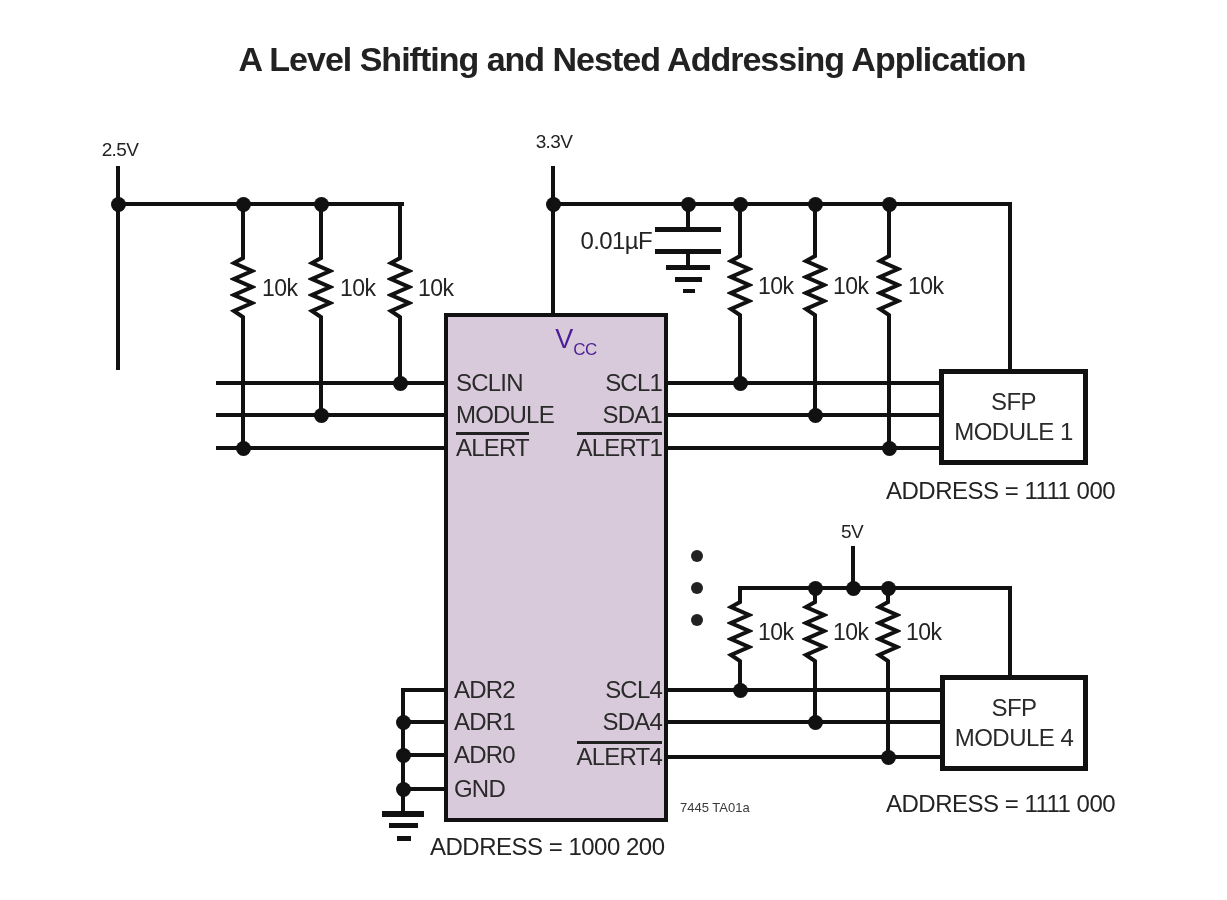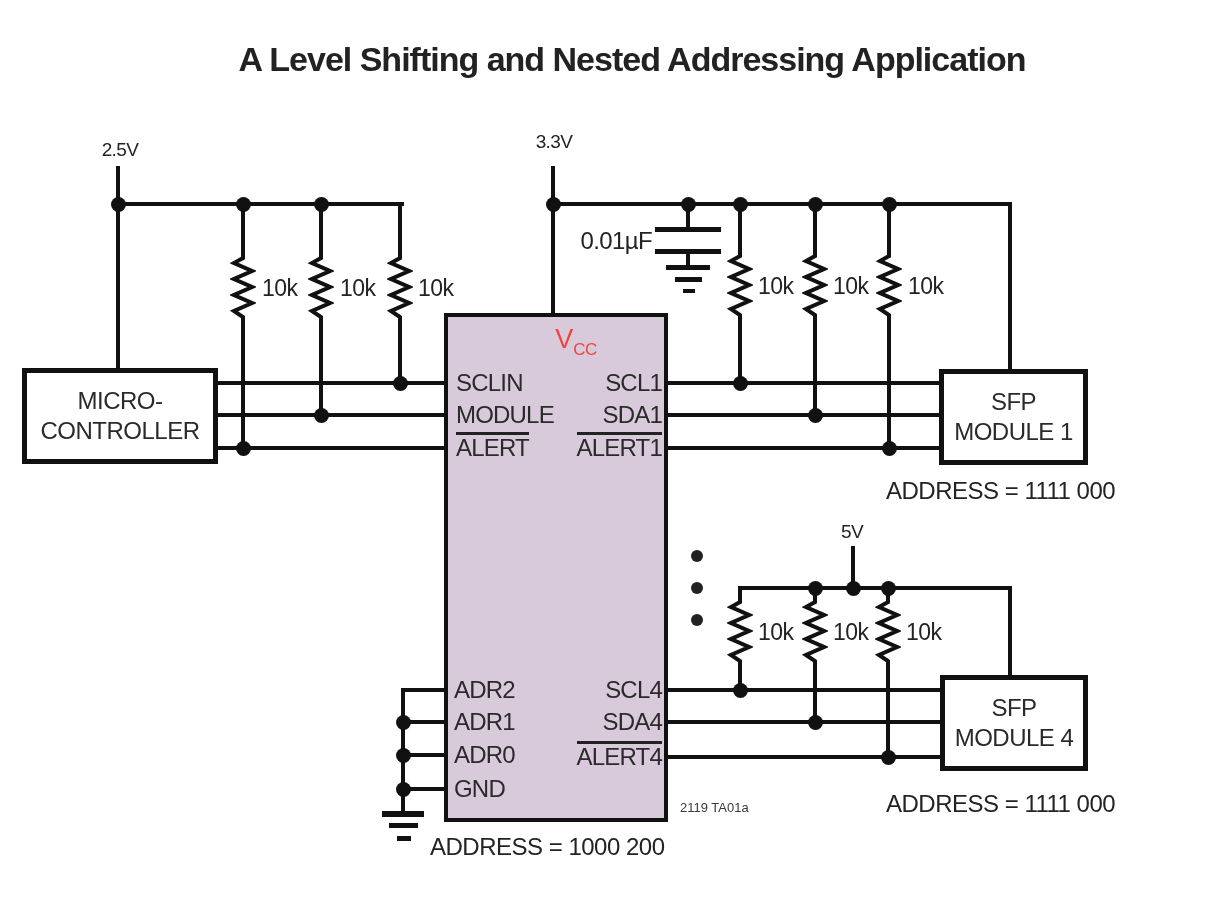--- a/index.html
+++ b/index.html
@@ -12,21 +12,21 @@
   .edot{position:absolute;width:12px;height:12px;margin:-6px 0 0 -6px;border-radius:50%;background:#222;}
   .lbl{position:absolute;color:#232323;font-size:23px;letter-spacing:-0.6px;white-space:nowrap;line-height:28px;}
   .big{font-size:19px;width:120px;text-align:center;}
   .pin{position:absolute;color:#2a2a2a;font-size:24px;letter-spacing:-0.8px;line-height:28px;white-space:nowrap;}
   .pin.r{width:142px;text-align:right;}
   .ov{display:inline-block;border-top:3px solid #222;line-height:26px;}
   .box{position:absolute;background:#fff;border:5px solid #111;display:flex;flex-direction:column;
        align-items:center;justify-content:center;text-align:center;color:#2a2a2a;
        font-size:24px;line-height:30px;letter-spacing:-0.5px;box-sizing:border-box;}
   .chipbox{position:absolute;background:#d8cadb;border:4px solid #111;box-sizing:border-box;}
-  .chiptxt{position:absolute;left:444px;width:264px;text-align:center;color:#ef4444;white-space:nowrap;}
+  .chiptxt{position:absolute;left:444px;width:264px;text-align:center;color:#4c1d95;white-space:nowrap;}
   .addr{position:absolute;font-size:24px;color:#232323;letter-spacing:-0.5px;white-space:nowrap;}
   .fig{position:absolute;font-size:13px;color:#3a3a3a;}
   .res{position:absolute;}
   .gbar{position:absolute;background:#111;}
   .sub{font-size:17px;position:relative;top:7px;letter-spacing:-0.5px;}
   .vbase{font-size:27px;}
 </style>
 </head>
 <body>
 
@@ -150,24 +150,20 @@
   <div class="lbl" style="left:262px;top:274px">10k</div>
   <div class="lbl" style="left:340px;top:274px">10k</div>
   <div class="lbl" style="left:418px;top:274px">10k</div>
   <div class="lbl" style="left:758px;top:272px">10k</div>
   <div class="lbl" style="left:833px;top:272px">10k</div>
   <div class="lbl" style="left:908px;top:272px">10k</div>
   <div class="lbl" style="left:758px;top:618px">10k</div>
   <div class="lbl" style="left:833px;top:618px">10k</div>
   <div class="lbl" style="left:906px;top:618px">10k</div>
 
-  <div class="box" style="left:22px;top:368px;width:196px;height:96px">
-    <div>MICRO-</div>
-    <div>CONTROLLER</div>
-  </div>
 
   <div class="box" style="left:939px;top:369px;width:149px;height:96px">
     <div>SFP</div>
     <div>MODULE 1</div>
   </div>
 
   <div class="box" style="left:940px;top:675px;width:148px;height:96px">
     <div>SFP</div>
     <div>MODULE 4</div>
   </div>
@@ -191,15 +187,15 @@
   <div class="pin" style="left:454px;top:741px">ADR0</div>
   <div class="pin" style="left:454px;top:775px">GND</div>
 
   <div class="pin r" style="left:520px;top:676px">SCL4</div>
   <div class="pin r" style="left:520px;top:708px">SDA4</div>
   <div class="pin r" style="left:520px;top:741px"><span class="ov">ALERT4</span></div>
 
   <div class="addr" style="left:886px;top:477px">ADDRESS = 1111 000</div>
   <div class="addr" style="left:886px;top:790px">ADDRESS = 1111 000</div>
   <div class="addr" style="left:430px;top:833px">ADDRESS = 1000 200</div>
-  <div class="fig" style="left:680px;top:800px">2119 TA01a</div>
+  <div class="fig" style="left:680px;top:800px">7445 TA01a</div>
 
 </div>
 
 </body></html>

